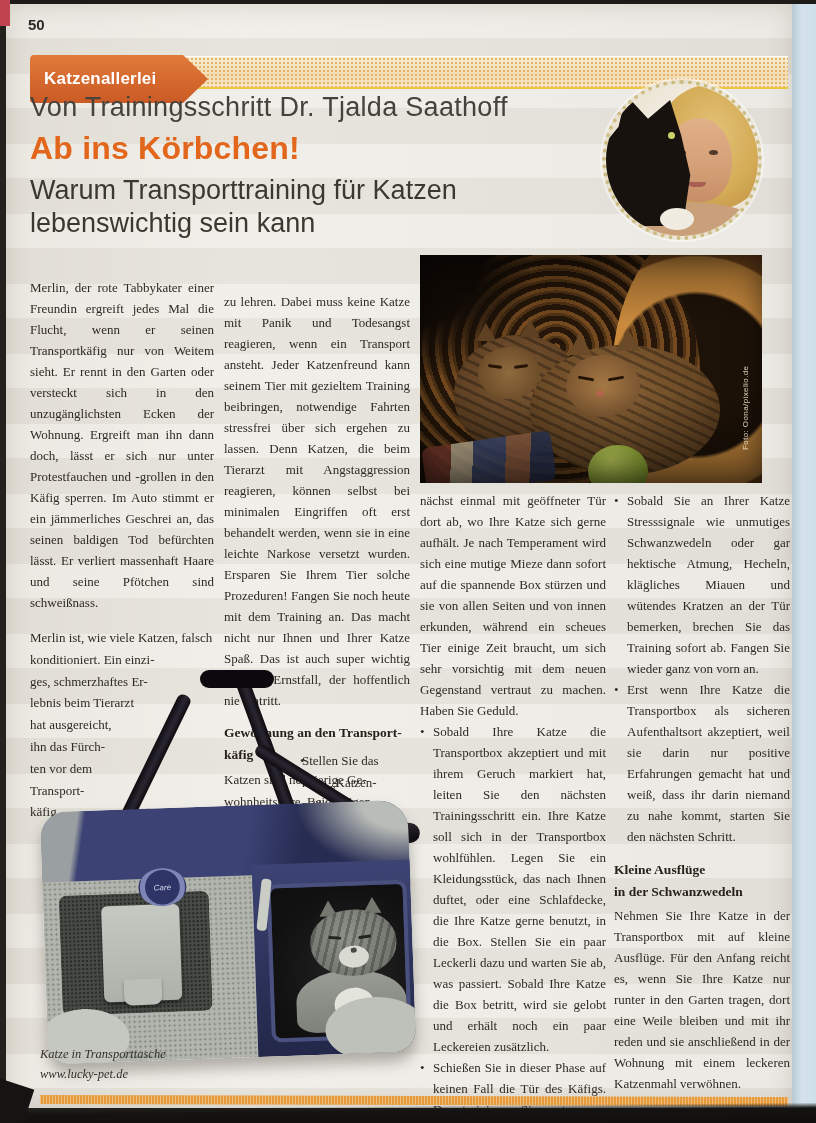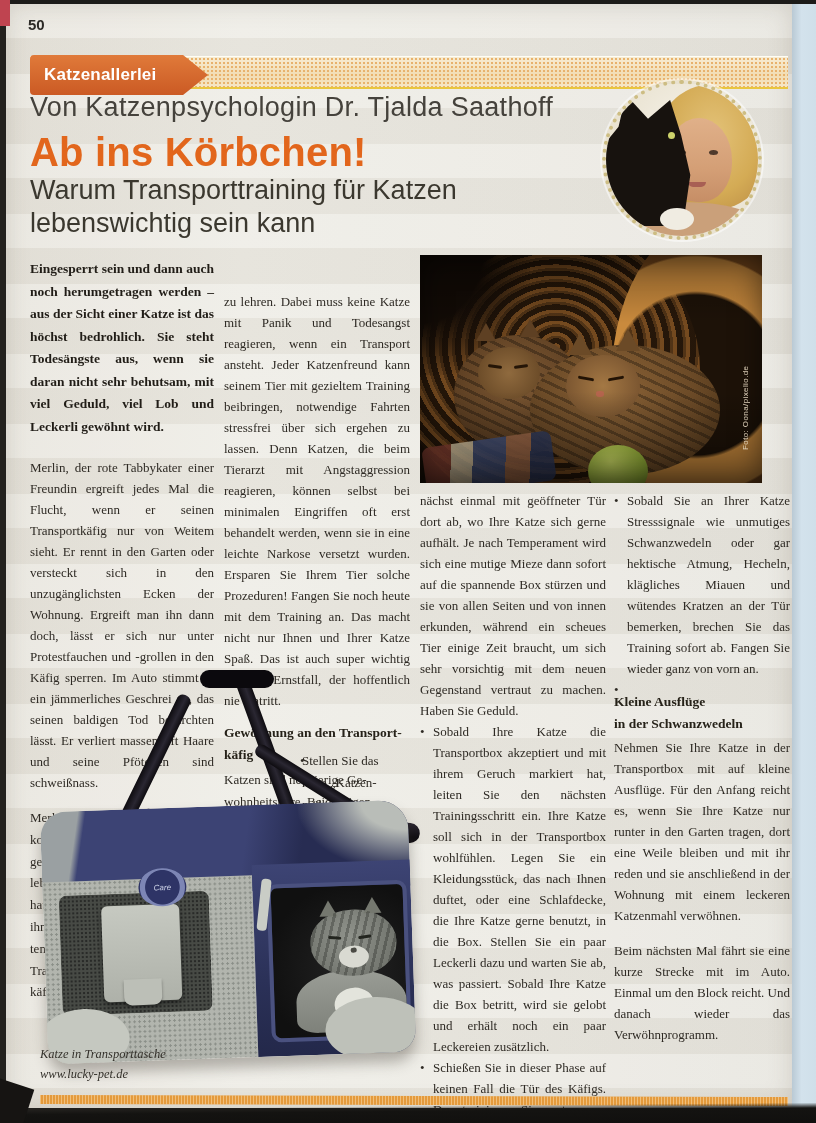--- a/index.html
+++ b/index.html
@@ -16,26 +16,26 @@
   .paper{left:6px;top:4px;width:786px;height:1104px;
     background:
       repeating-linear-gradient(180deg, rgba(255,255,255,.18) 0 34px, rgba(120,110,90,.05) 34px 70px),
       linear-gradient(90deg,#e7e4dc 0%,#edebe4 30%,#eae8e1 70%,#e6e4dd 100%);
     box-shadow:inset 0 0 24px rgba(90,80,60,.18);}
   
   .pagenum{left:28px;top:16px;font-family:"Liberation Sans",sans-serif;font-weight:bold;font-size:15px;color:#2c2a26;}
   .band{left:30px;top:56px;width:758px;height:30px;
     background-image:radial-gradient(circle,#e8b26c 1px,rgba(0,0,0,0) 1.4px),linear-gradient(180deg,#f7ecd3,#f2ddb3 60%,#f5e6c5);
     background-size:4px 4px,auto;border-top:1px solid #fffdf4;border-bottom:2px solid #e9c63e;}
-  .tag{left:30px;top:55px;width:178px;height:40px;background:linear-gradient(180deg,#e07a3a,#cb5a24);
+  .tag{left:30px;top:55px;width:178px;height:48px;background:linear-gradient(180deg,#e07a3a,#cb5a24);
     clip-path:polygon(0 0,86% 0,100% 50%,86% 100%,0 100%);border-radius:4px;
     display:flex;align-items:center;}
   .tag span{color:#fff;font-family:"Liberation Sans",sans-serif;font-size:17px;font-weight:600;padding-left:14px;letter-spacing:.2px;}
   .byline{left:30px;top:92px;width:580px;font-family:"Liberation Sans",sans-serif;font-size:27px;color:#45423c;letter-spacing:.3px;}
-  .title{left:30px;top:130px;width:560px;font-family:"Liberation Sans",sans-serif;font-size:40px;font-weight:bold;color:#e2661c;letter-spacing:.2px;}
+  .title{left:30px;top:130px;width:560px;font-family:"Liberation Sans",sans-serif;font-size:32px;font-weight:bold;color:#e2661c;letter-spacing:.2px;}
   .subtitle{left:30px;top:174px;width:560px;font-family:"Liberation Sans",sans-serif;font-size:27px;color:#3b382f;line-height:33px;white-space:pre-line;}
   
   .portrait{left:602px;top:80px;width:152px;height:152px;border-radius:50%;border:4px dotted #cdbd83;
     background:radial-gradient(circle at 60% 40%,#f8f5ee,#e9e2d0 70%,#ddd2bb);overflow:hidden;box-shadow:0 0 0 2px rgba(255,255,255,.5);}
   .portrait .hair{position:absolute;right:-14px;top:0px;width:118px;height:126px;border-radius:50%;
     background:radial-gradient(ellipse at 50% 40%,#e3c278 0%,#d4ab55 55%,#c3964a 80%,rgba(195,150,74,0) 100%);}
   .portrait .face{position:absolute;right:26px;top:34px;width:66px;height:84px;border-radius:50% 50% 46% 46%;
     background:linear-gradient(180deg,#e0b089 0%,#d49f76 60%,#c68e66 100%);}
   .portrait .eyeL{position:absolute;right:72px;top:66px;width:9px;height:5px;border-radius:50%;background:#4f3a2c;}
   .portrait .eyeR{position:absolute;right:40px;top:66px;width:9px;height:5px;border-radius:50%;background:#4f3a2c;}
@@ -148,21 +148,21 @@
 <div class="abs scan-right"></div>
 <div class="abs scan-top"></div>
 <div class="abs paper"></div>
 <div class="abs scan-red"></div>
 
 <div class="abs pagenum">50</div>
 <div class="abs band"></div>
 <div class="abs tag">
   <span>Katzenallerlei</span>
 </div>
-<div class="abs byline">Von Katzenpsychologin Dr. Tjalda Saathoff</div>
+<div class="abs byline">Von Trainingsschritt Dr. Tjalda Saathoff</div>
 <div class="abs title">Ab ins Körbchen!</div>
 <div class="abs subtitle">Warum Transporttraining für Katzen
 lebenswichtig sein kann</div>
 
 <div class="abs portrait">
   <div class="hair"></div>
   <div class="face"></div>
   <div class="eyeL"></div>
   <div class="eyeR"></div>
   <div class="mouth"></div>
@@ -193,21 +193,20 @@
   <div class="eyeB1"></div>
   <div class="eyeB2"></div>
   <div class="noseB"></div>
   <div class="blanket"></div>
   <div class="ball"></div>
   <div class="shade"></div>
 </div>
 <div class="abs credit">Foto: Oona/pixelio.de</div>
 
 <div class="abs col c1">
-  <div class="intro">Eingesperrt sein und dann auch noch herumgetragen werden – aus der Sicht einer Katze ist das höchst bedrohlich. Sie steht Todesängste aus, wenn sie daran nicht sehr behutsam, mit viel Geduld, viel Lob und Leckerli gewöhnt wird.</div>
   <div class="gap"></div>
     <div style="height:5px"></div>
   <div class="para">Merlin, der rote Tabbykater einer Freundin ergreift jedes Mal die Flucht, wenn er seinen Transportkäfig nur von Weitem sieht. Er rennt in den Garten oder versteckt sich in den unzugänglichsten Ecken der Wohnung. Ergreift man ihn dann doch, lässt er sich nur unter Protestfauchen und -grollen in den Käfig sperren. Im Auto stimmt er ein jämmerliches Geschrei an, das seinen baldigen Tod befürchten lässt. Er verliert massenhaft Haare und seine Pfötchen sind schweißnass.</div>
   <div class="gap"></div>
   <div class="steps">
       <div class="tline">Merlin ist, wie viele Katzen, falsch</div>
       <div class="tline">konditioniert. Ein einzi-</div>
       <div class="tline">ges, schmerzhaftes Er-</div>
       <div class="tline">lebnis beim Tierarzt</div>
       <div class="tline">hat ausgereicht,</div>
@@ -294,20 +293,21 @@
   </div>
 </div>
 
 <div class="abs col c4">
   <div class="bullet">
     <span class="dot">•</span>
     <span>Sobald Sie an Ihrer Katze Stresssignale wie unmutiges Schwanzwedeln oder gar hektische Atmung, Hecheln, klägliches Miauen und wütendes Kratzen an der Tür bemerken, brechen Sie das Training sofort ab. Fangen Sie wieder ganz von vorn an.</span>
   </div>
   <div class="bullet">
     <span class="dot">•</span>
+    <span>Erst wenn Ihre Katze die Transportbox als sicheren Aufenthaltsort akzeptiert, weil sie darin nur positive Erfahrungen gemacht hat und weiß, dass ihr darin niemand zu nahe kommt, starten Sie den nächsten Schritt.</span>
   </div>
   <div style="height:12px"></div>
   <div class="subhead">Kleine Ausflüge
 in der Schwanzwedeln</div>
   <div style="height:2px"></div>
   <div class="para">Nehmen Sie Ihre Katze in der Transportbox mit auf kleine Ausflüge. Für den Anfang reicht es, wenn Sie Ihre Katze nur runter in den Garten tragen, dort eine Weile bleiben und mit ihr reden und sie anschließend in der Wohnung mit einem leckeren Katzenmahl verwöhnen.</div>
   <div class="gap"></div>
   <div class="para">Beim nächsten Mal fährt sie eine kurze Strecke mit im Auto. Einmal um den Block reicht. Und danach wieder das Verwöhnprogramm.</div>
 
 </div>

